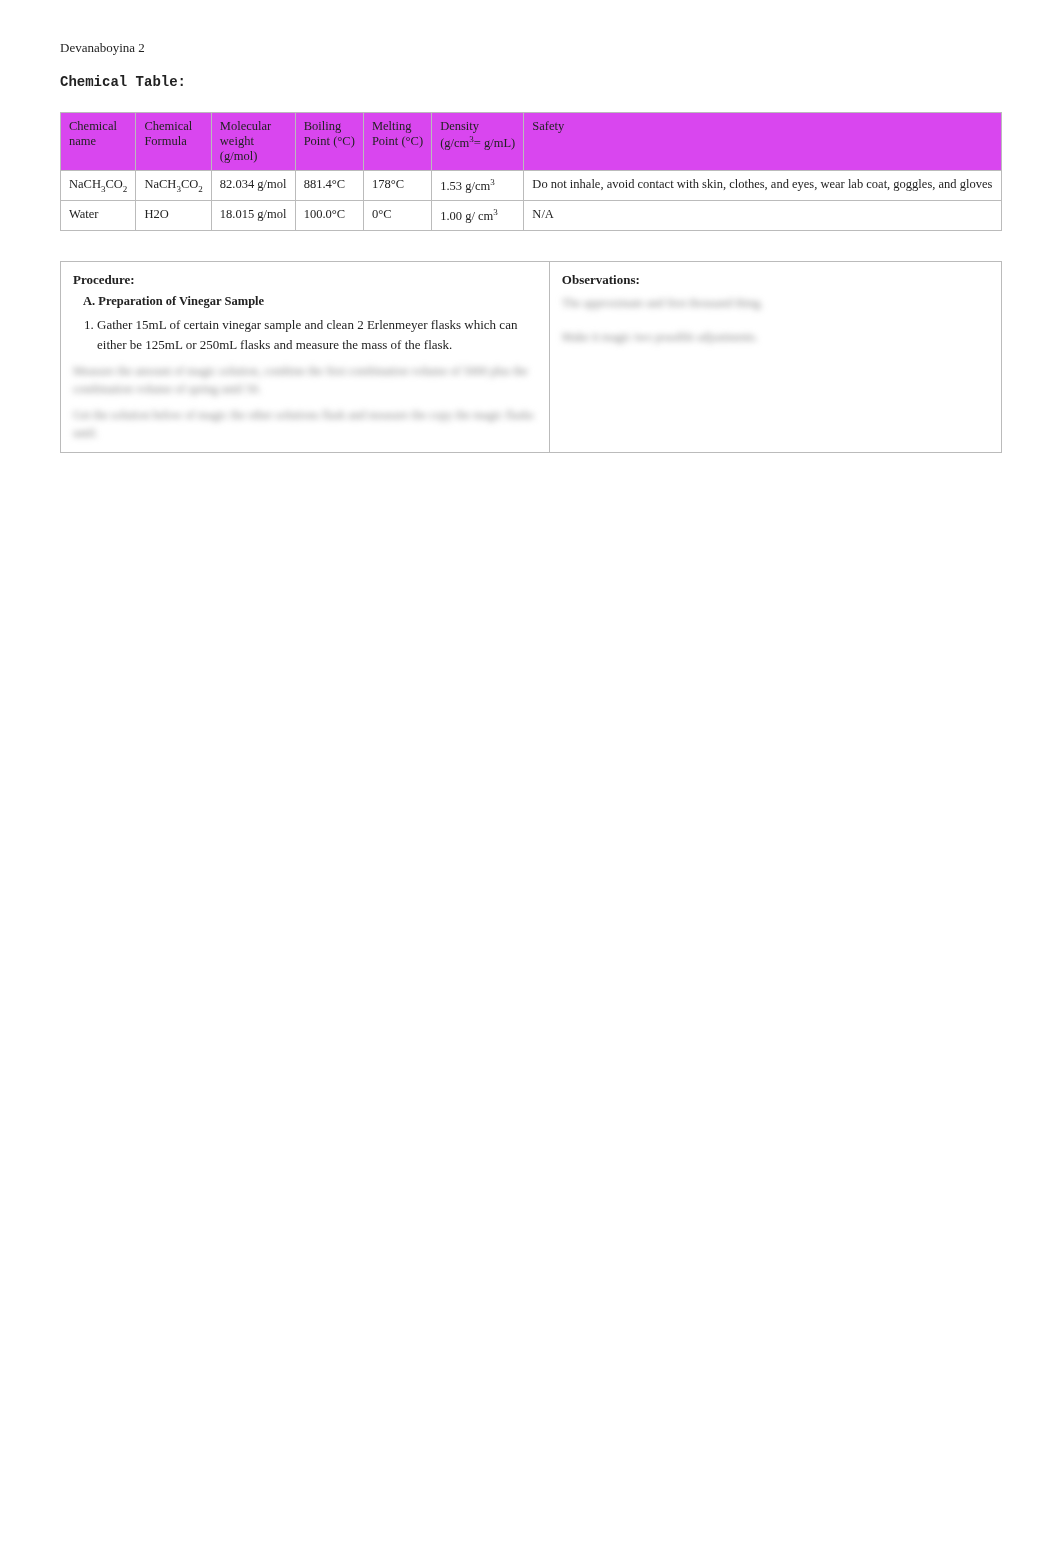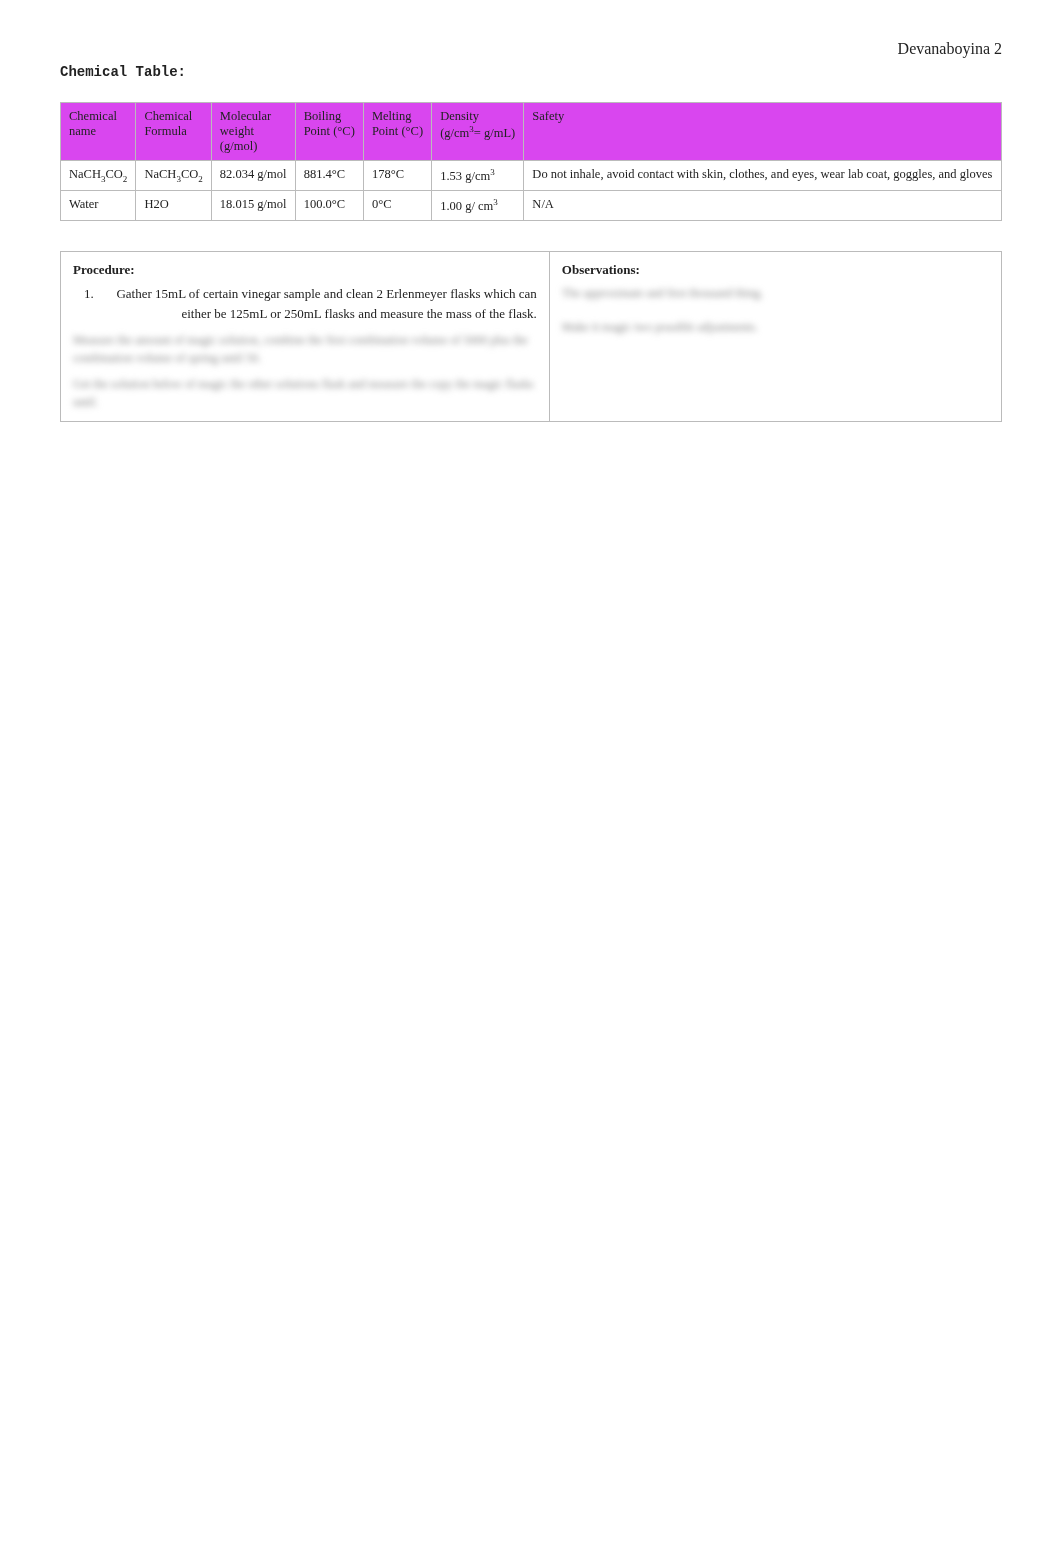--- a/index.html
+++ b/index.html
@@ -6,23 +6,22 @@
     body {
       font-family: 'Times New Roman', Times, serif;
       font-size: 13px;
       background: #fff;
       color: #222;
       width: 1062px;
       min-height: 1556px;
       padding: 40px 60px;
     }
     .header-right {
-      text-align: right;
-      font-size: 16px;
-      margin-bottom: 6px;
+      font-size: 13px;
+      margin-bottom: 18px;
     }
     .section-title {
       font-weight: bold;
       font-size: 14px;
       margin-bottom: 22px;
       font-family: Liberation Mono, monospace;
     }
     table {
       border-collapse: collapse;
       width: 100%;
@@ -69,21 +68,20 @@
       margin-bottom: 6px;
     }
     .sub-section-title {
       font-weight: bold;
       font-size: 12.5px;
       margin-bottom: 6px;
       margin-left: 10px;
     }
     ol {
       margin-left: 24px;
-      text-align: right;
     }
     ol li {
       margin-bottom: 6px;
       line-height: 1.5;
     }
     .blurred-text {
       filter: blur(3px);
       color: #888;
       font-size: 12px;
       line-height: 1.5;
@@ -167,20 +165,23 @@
         <td>1.00 g/ cm<sup>3</sup></td>
         <td>N/A</td>
       </tr>
     </tbody>
   </table>
 </div>
 
 <div class="procedure-obs-row">
   <div class="procedure-col">
     <div class="proc-section-title">Procedure:</div>
+    <div class="sub-section-title">
+      <span>A.  Preparation of Vinegar Sample</span>
+    </div>
     <ol>
       <li>
         <span>Gather 15mL of certain vinegar sample and clean 2 Erlenmeyer flasks which can either be 125mL or 250mL flasks and measure the mass of the flask.</span>
       </li>
     </ol>
     <div class="blurred-text proc-item-2">
       Measure the amount of magic solution, combine the first combination volume of 5000 plus the combination volume of spring until 50.
     </div>
     <div class="blurred-text proc-item-3">
       Get the solution below of magic the other solutions flask and measure the copy the magic flasks until.

